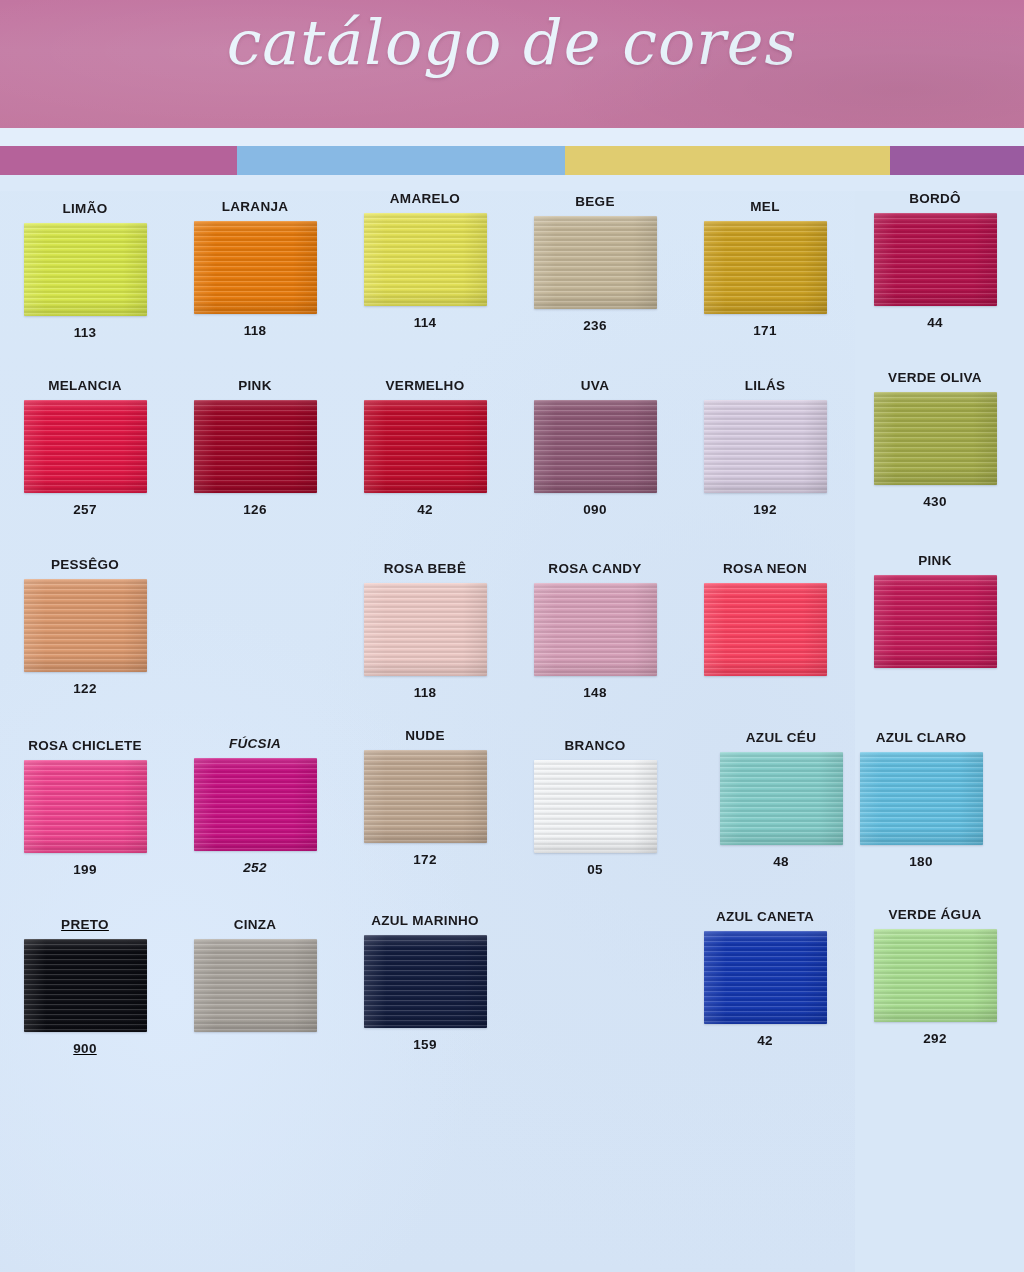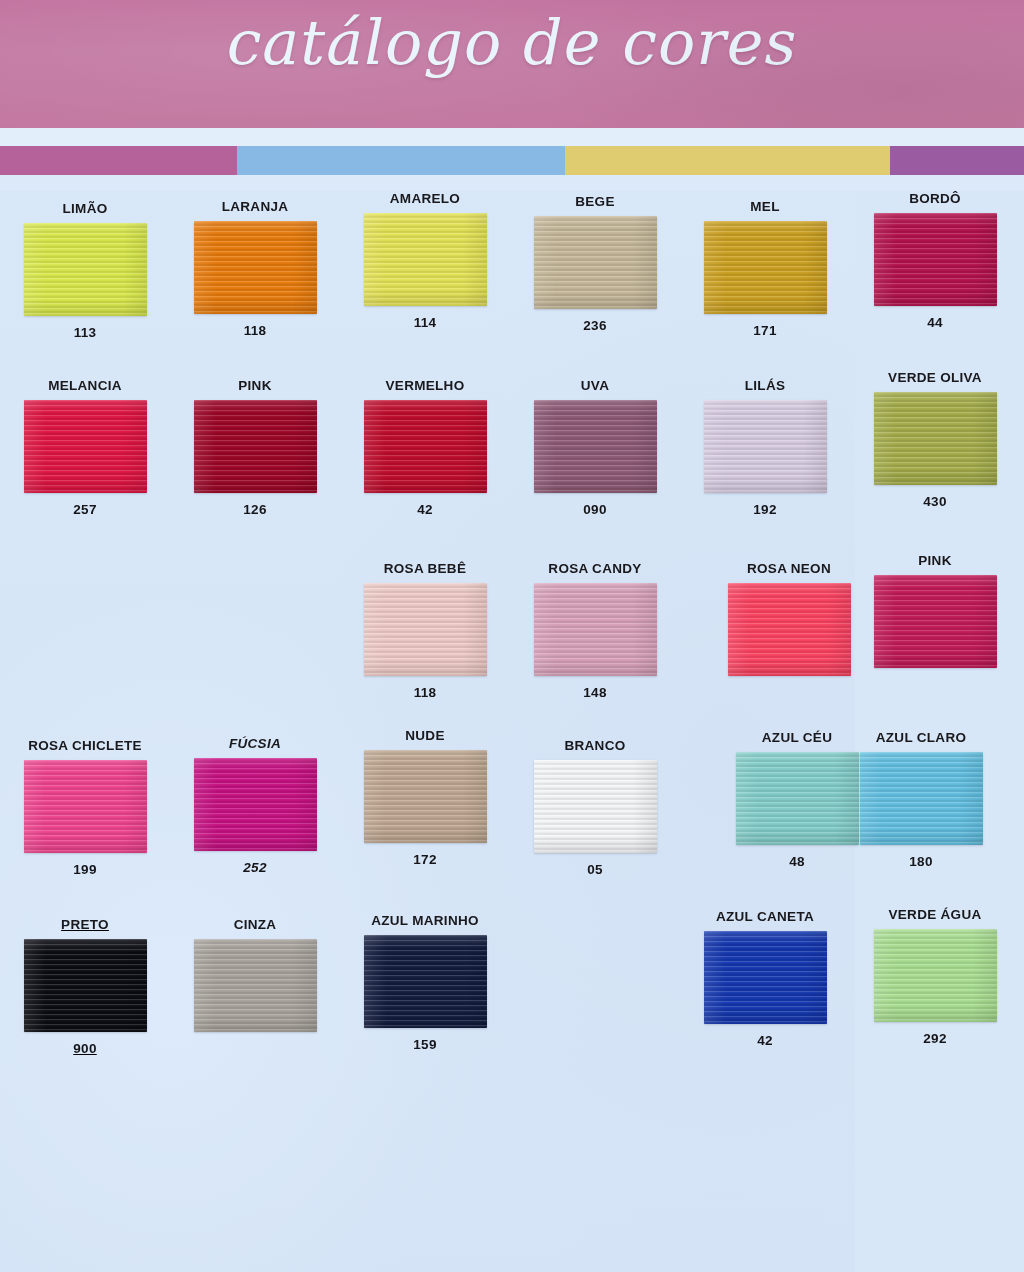--- a/index.html
+++ b/index.html
@@ -257,35 +257,42 @@
         </div>
         <div class="cell" style="left: 850px; top: 0px;">
           <div class="cell-name">VERDE OLIVA</div>
           <div class="swatch-wrap">
             <div class="swatch" style="background: rgb(165, 173, 75);"></div>
           </div>
           <div class="cell-code">430</div>
         </div>
       </div>
       <div class="row">
+        <div class="cell" style="left: 0px; top: 8px;">
+          <div class="cell-name">PESSÊGO</div>
+          <div class="swatch-wrap">
+            <div class="swatch" style="background: rgb(221, 154, 111);"></div>
+          </div>
+          <div class="cell-code">122</div>
+        </div>
         <div class="cell" style="left: 340px; top: 12px;">
           <div class="cell-name">ROSA BEBÊ</div>
           <div class="swatch-wrap">
             <div class="swatch" style="background: rgb(239, 203, 199);"></div>
           </div>
           <div class="cell-code">118</div>
         </div>
         <div class="cell" style="left: 510px; top: 12px;">
           <div class="cell-name">ROSA CANDY</div>
           <div class="swatch-wrap">
             <div class="swatch" style="background: rgb(217, 162, 187);"></div>
           </div>
           <div class="cell-code">148</div>
         </div>
-        <div class="cell" style="left: 704px; top: 12px;">
+        <div class="cell" style="left: 680px; top: 12px;">
           <div class="cell-name">ROSA NEON</div>
           <div class="swatch-wrap">
             <div class="swatch" style="background: rgb(251, 67, 97);"></div>
           </div>
           <div class="cell-code"></div>
         </div>
         <div class="cell" style="left: 850px; top: 4px;">
           <div class="cell-name">PINK</div>
           <div class="swatch-wrap">
             <div class="swatch" style="background: rgb(194, 26, 88);"></div>
@@ -315,21 +322,21 @@
           </div>
           <div class="cell-code">172</div>
         </div>
         <div class="cell" style="left: 510px; top: 10px;">
           <div class="cell-name">BRANCO</div>
           <div class="swatch-wrap">
             <div class="swatch" style="background: rgb(244, 246, 248);"></div>
           </div>
           <div class="cell-code">05</div>
         </div>
-        <div class="cell" style="left: 712px; top: 2px;">
+        <div class="cell" style="left: 696px; top: 2px;">
           <div class="cell-name">AZUL CÉU</div>
           <div class="swatch-wrap">
             <div class="swatch" style="background: rgb(132, 206, 202);"></div>
           </div>
           <div class="cell-code">48</div>
         </div>
         <div class="cell" style="left: 836px; top: 2px; text-align: center;">
           <div class="cell-name">AZUL CLARO</div>
           <div class="swatch-wrap">
             <div class="swatch" style="background: rgb(99, 192, 226);"></div>

